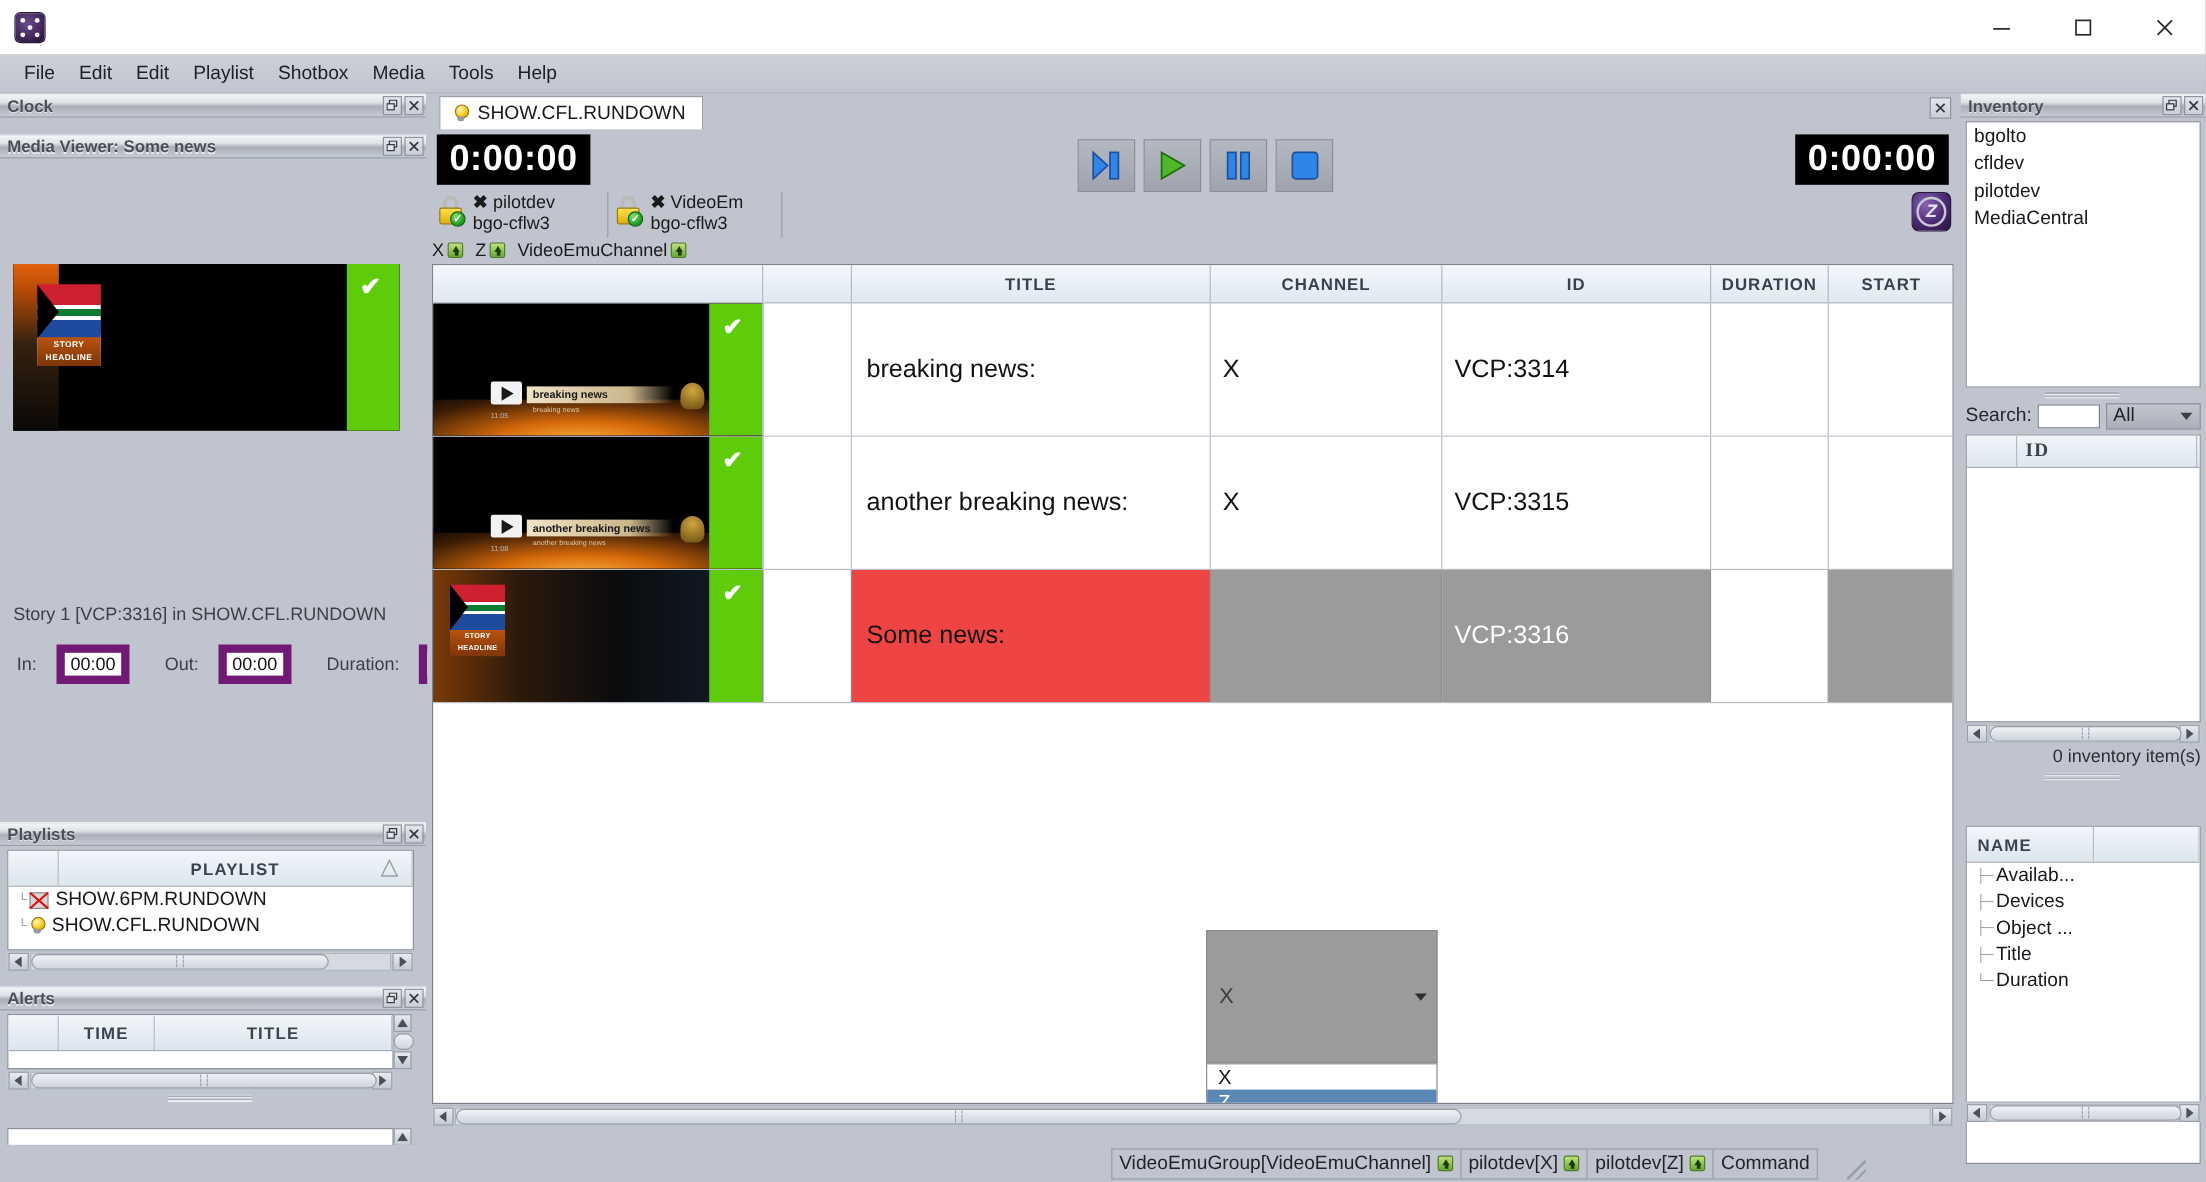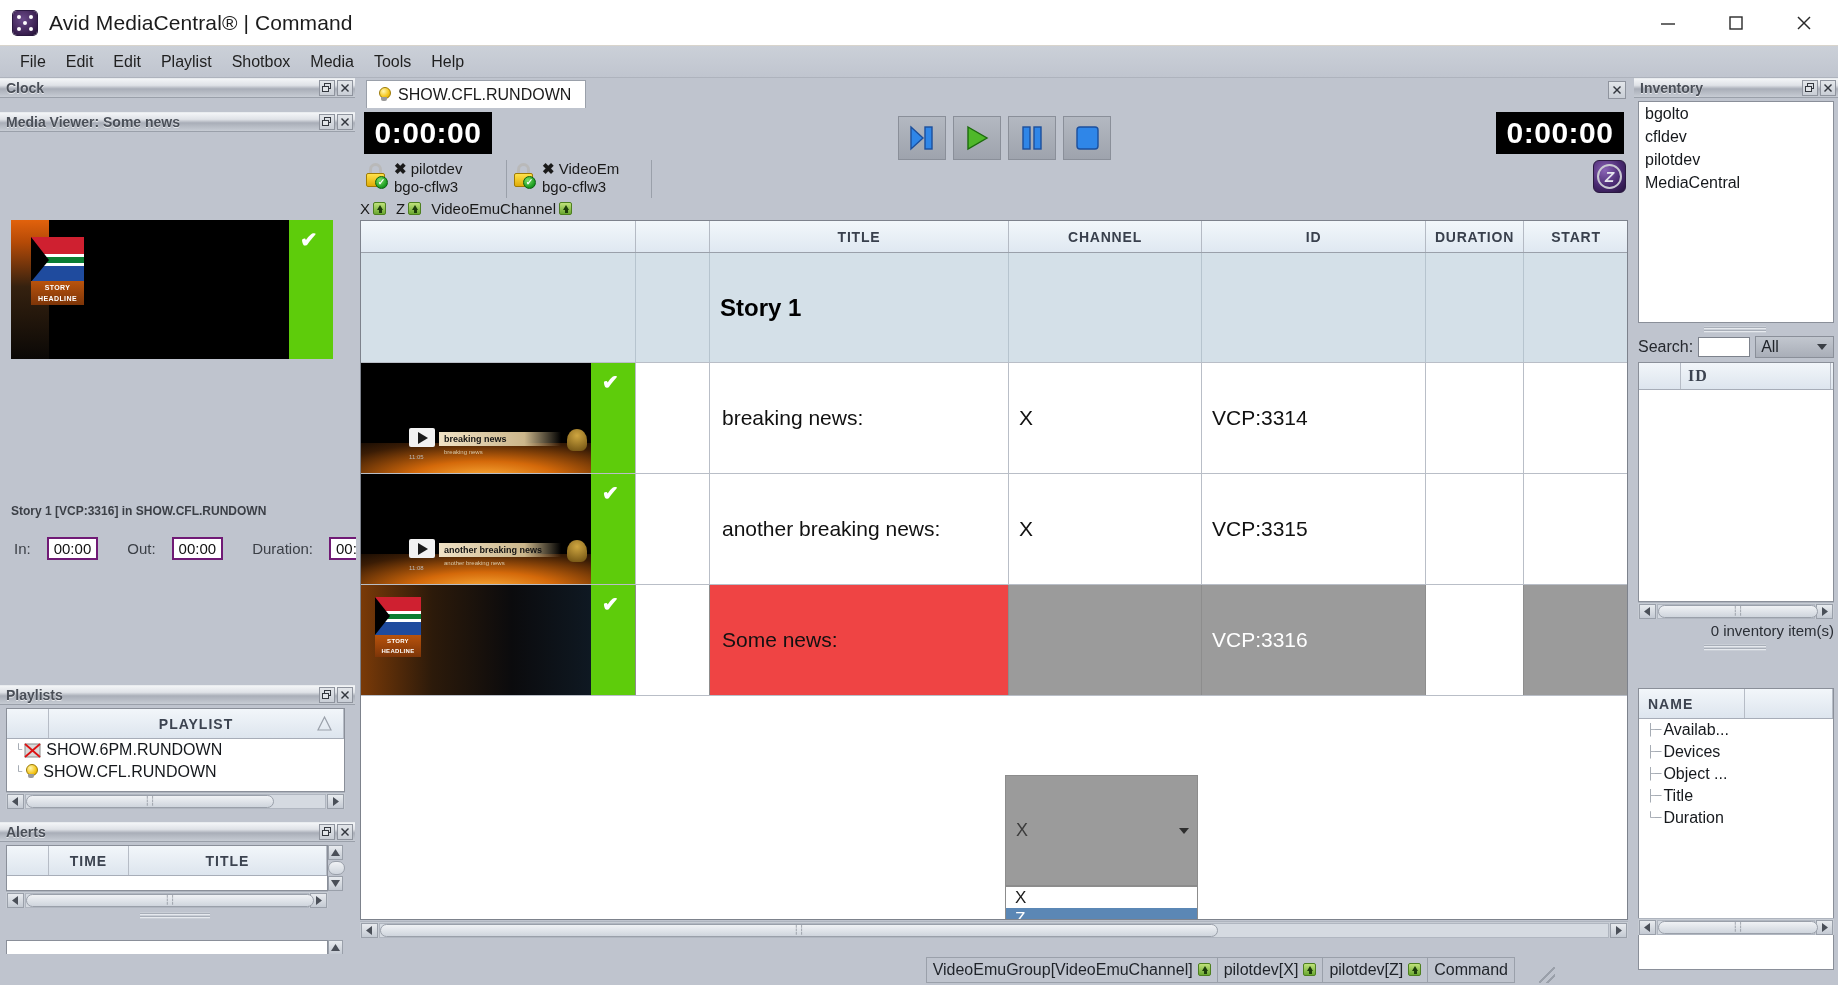--- a/index.html
+++ b/index.html
@@ -123,29 +123,29 @@
   .mv-thumb .greenbar {
     position: absolute; right: 0; top: 0; width: 44px; height: 100%;
     background: #5ecc0b;
   }
   .mv-thumb .greenbar .chk {
     position: absolute; left: 11px; top: 9px; color: #fff; font-size: 21px; font-weight: bold;
     line-height: 1;
   }
   .mv-caption {
     position: absolute; left: 11px; top: 392px; width: 330px;
-    font-size: 12px; color: #3b3f46; white-space: nowrap; font-weight: bold;
+    font-size: 15px; color: #3b3f46; white-space: nowrap;
   }
   .mv-fields {
     position: absolute; left: 14px; top: 425px; display: flex; align-items: center; gap: 11px;
     font-size: 15px; color: #3b3f46;
   }
   .mv-fields .lbl { margin-right: 5px; }
   .mv-fields .val {
-    background: #fff; border: 2px solid #701a75; padding: 1px 5px; font-size: 15px; color: #111;
+    background: #fff; border: 7px solid #701a75; padding: 1px 5px; font-size: 15px; color: #111;
     margin-right: 18px;
   }
 
   
   .grid-head {
     display: flex; height: 30px;
     background: linear-gradient(#f2f6fa, #dde5ee);
     border-bottom: 1px solid #a7adb8;
   }
   .grid-head .cell {
@@ -414,21 +414,20 @@
 <div id="app">
 
   <div class="titlebar">
     <div class="app-logo">
       <i></i>
         <i></i>
         <i></i>
         <i></i>
         <i></i>
     </div>
-    <div class="title-text">Avid MediaCentral® | Command</div>
     <div class="win-btns">
       <div class="win-btn">
         <svg width="22" height="22" viewBox="0 0 22 22">
             <line x1="4" y1="12" x2="18" y2="12" stroke="#2a2a2a" stroke-width="1.4"></line>
           </svg>
       </div>
       <div class="win-btn">
         <svg width="22" height="22" viewBox="0 0 22 22">
             <rect x="5" y="5" width="12" height="12" fill="none" stroke="#2a2a2a" stroke-width="1.4"></rect>
           </svg>
@@ -745,31 +744,20 @@
       <div class="rd-head">
         <div class="c" style="width:275px;"></div>
         <div class="c" style="width:74px;"></div>
         <div class="c" style="width:299px;">TITLE</div>
         <div class="c" style="width:193px;">CHANNEL</div>
         <div class="c" style="width:224px;">ID</div>
         <div class="c" style="width:98px;">DURATION</div>
         <div class="c" style="width:105px;">START</div>
       </div>
 
-      <div class="rd-row story">
-        <div class="c" style="width:275px;"></div>
-        <div class="c" style="width:74px;"></div>
-        <div class="c" style="width:299px;">
-          <span class="story-title">Story 1</span>
-        </div>
-        <div class="c" style="width:193px;"></div>
-        <div class="c" style="width:224px;"></div>
-        <div class="c" style="width:98px;"></div>
-        <div class="c" style="width:105px;"></div>
-      </div>
 
       <div class="rd-row item">
         <div class="c thumbcell" style="width:275px;">
           <div class="tn">
             <div class="sky"></div>
               <div class="floor"></div>
             <div class="mic"></div>
             <div class="face"></div>
             <div class="play"></div>
             <div class="tcode">11:05</div>

